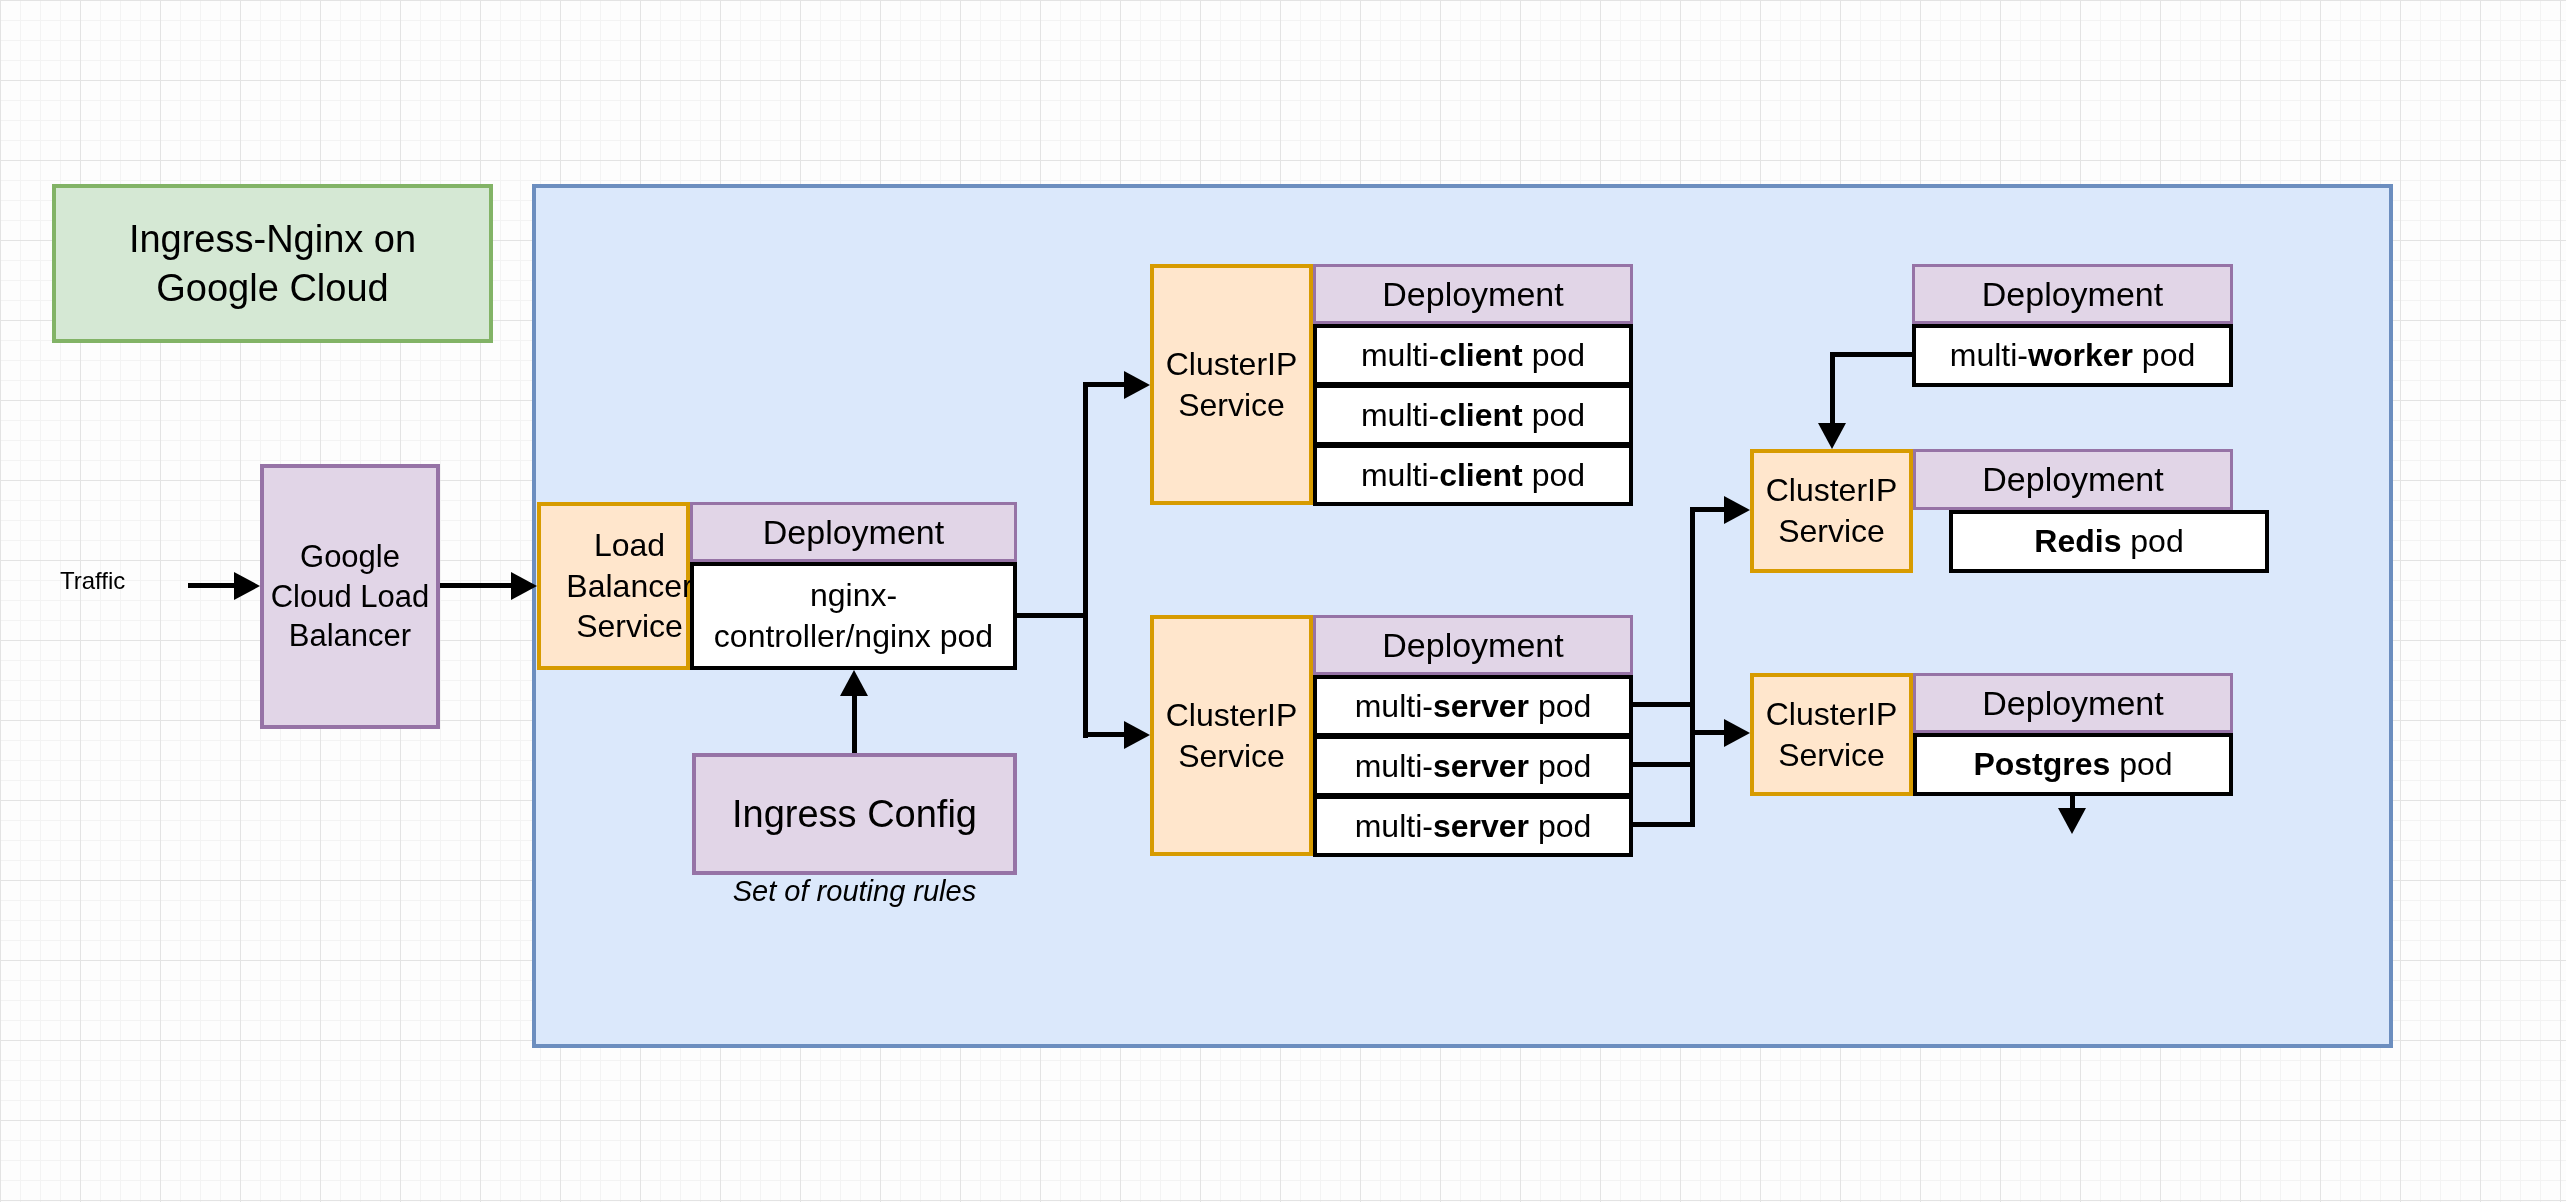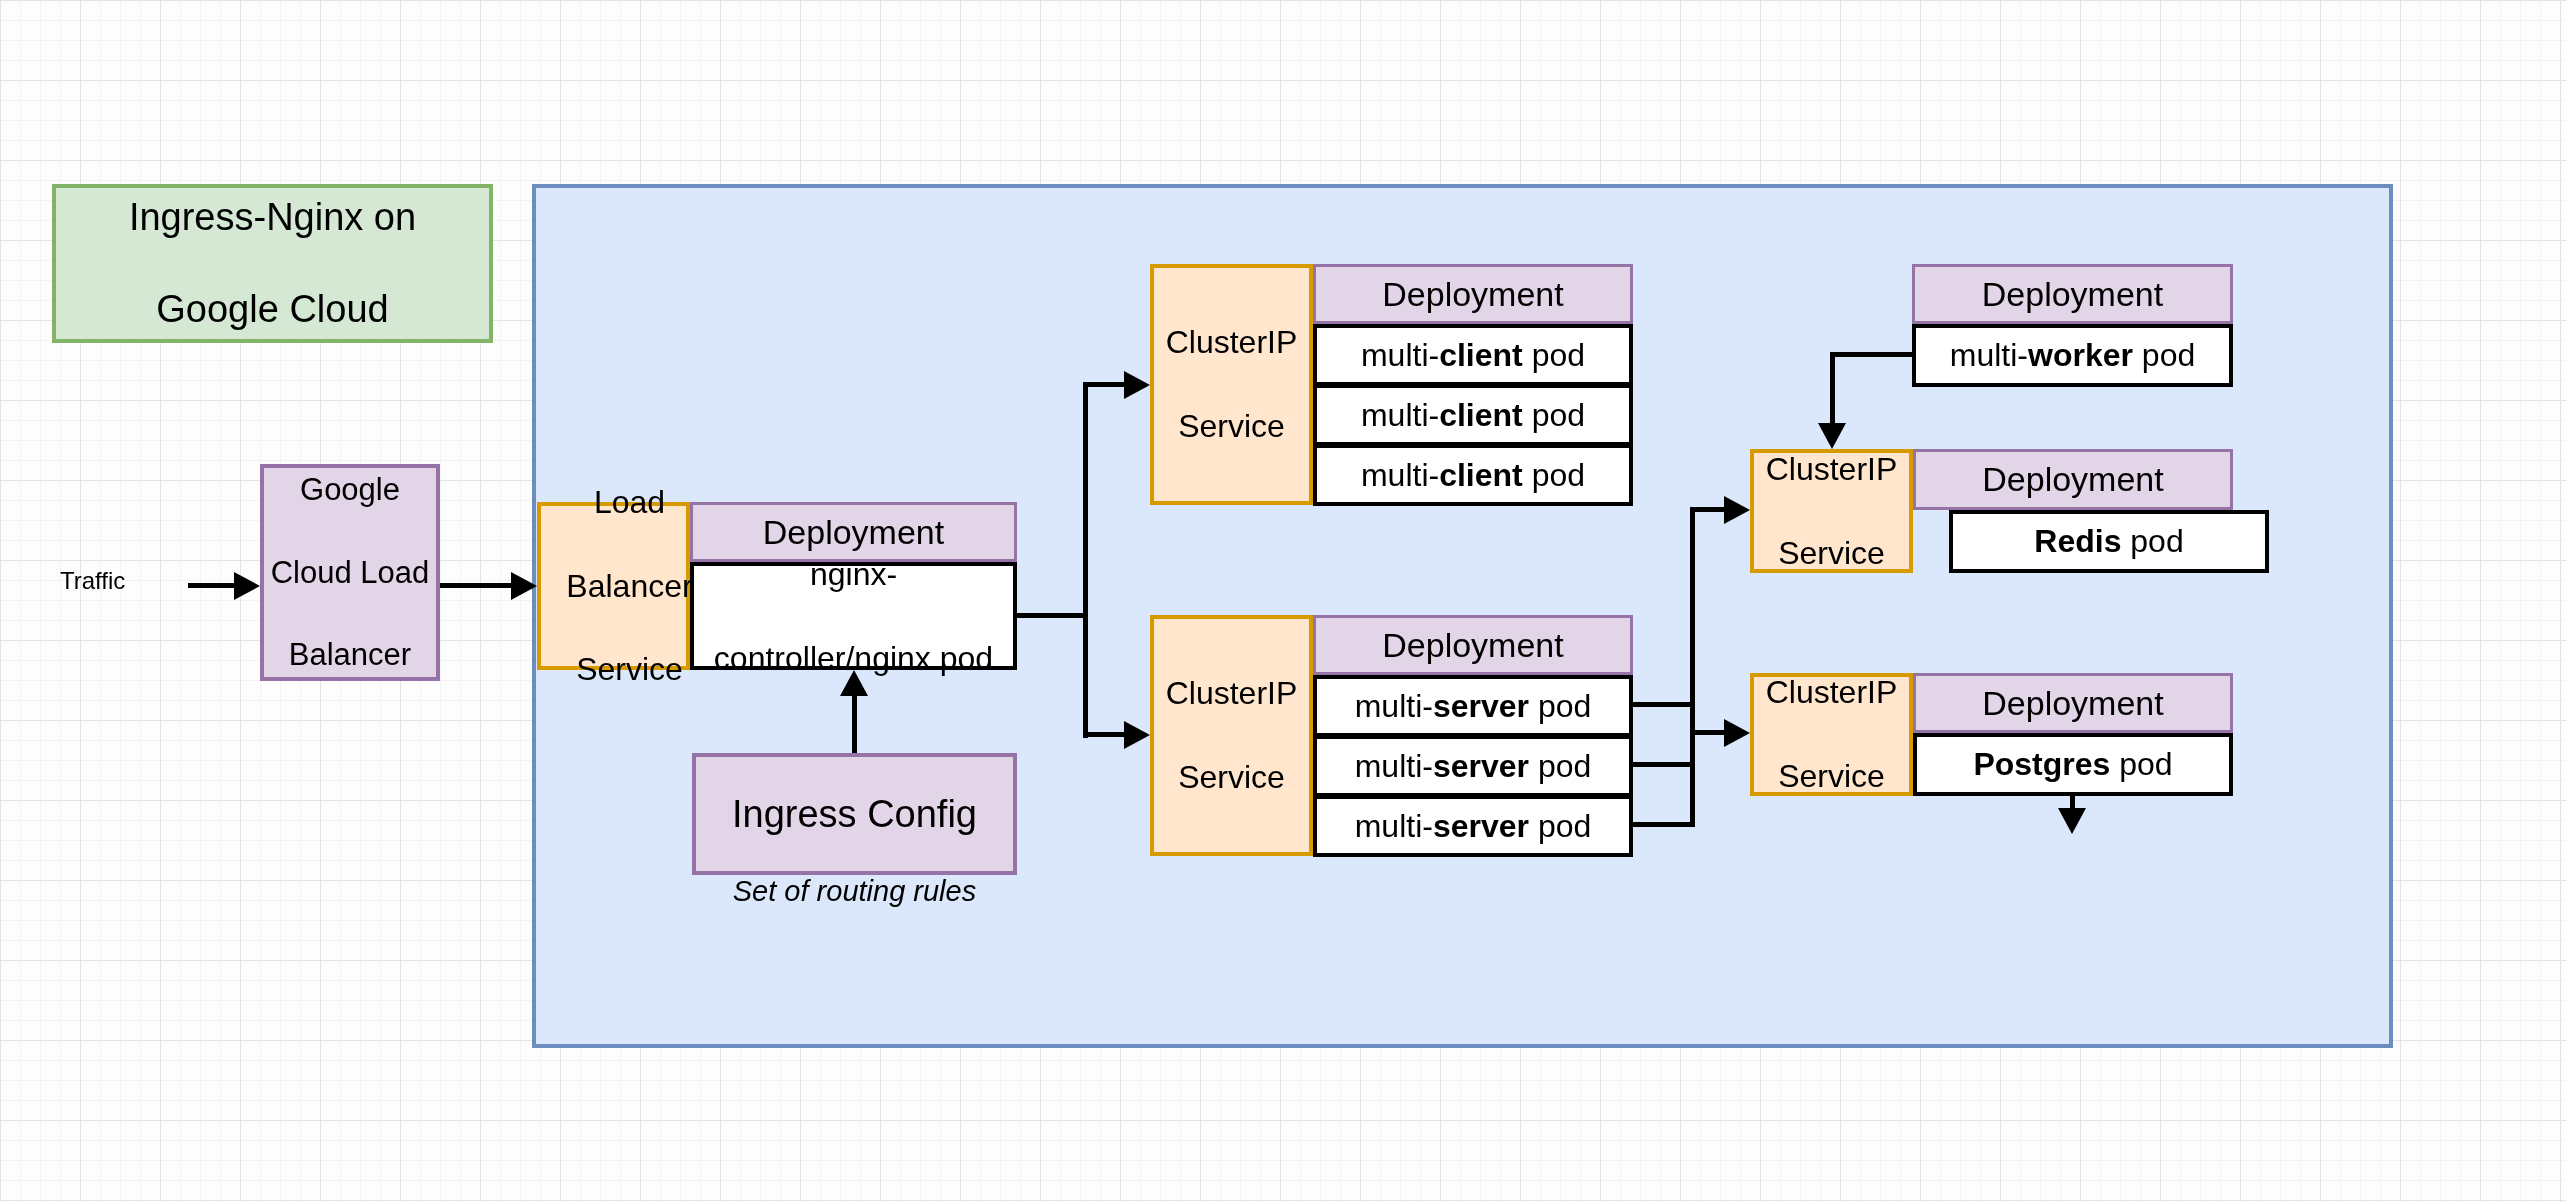--- a/index.html
+++ b/index.html
@@ -17,21 +17,21 @@
       linear-gradient(to right, #e3e3e3 1px, transparent 1px),
       linear-gradient(to bottom, #e3e3e3 1px, transparent 1px),
       linear-gradient(to right, #f3f3f3 1px, transparent 1px),
       linear-gradient(to bottom, #f3f3f3 1px, transparent 1px);
     background-size: 80px 80px, 80px 80px, 20px 20px, 20px 20px;
   }
   .abs { position:absolute; box-sizing:border-box; }
   .box {
     display:flex; flex-direction:column;
     align-items:center; justify-content:center;
-    text-align:center; line-height:1.28;gap:43px;
+    text-align:center; line-height:1.28;
   }
   .row {
     display:flex; align-items:center; justify-content:center;
     text-align:center;
   }
   .green  { background:#d5e8d4; border:4px solid #82b366; }
   .purple { background:#e1d5e7; border:4px solid #9673a6; }
   .header { background:#e1d5e7; border:3px solid #9673a6; font-size:34px; }
   .orange { background:#ffe6cc; border:4px solid #d79b00; font-size:32px; }
   .pod    { background:#ffffff; border:4px solid #000000; font-size:32px; }
@@ -58,21 +58,21 @@
   <div class="abs box green" style="left:52px; top:184px; width:441px; height:159px; font-size:38px;">
     <div>Ingress-Nginx on</div>
     <div>Google Cloud</div>
   </div>
 
   <div class="abs" style="left:60px; top:567px; width:140px; font-size:24px; text-align:left;">Traffic</div>
 
   <div class="edge" style="left:188px; top:583px; width:46px; height:5px;"></div>
   <div class="ah r" style="left:234px; top:572px;"></div>
 
-  <div class="abs box purple" style="left:260px; top:464px; width:180px; height:217px; font-size:31px;">
+  <div class="abs box purple" style="left:260px; top:464px; width:180px; height:265px; font-size:31px;">
     <div>Google</div>
     <div>Cloud Load</div>
     <div>Balancer</div>
   </div>
 
   <div class="edge" style="left:440px; top:583px; width:71px; height:5px;"></div>
   <div class="ah r" style="left:511px; top:572px;"></div>
 
   <div class="abs box orange" style="left:537px; top:502px; width:153px; height:168px;padding-left:32px;">
     <div>Load</div>

